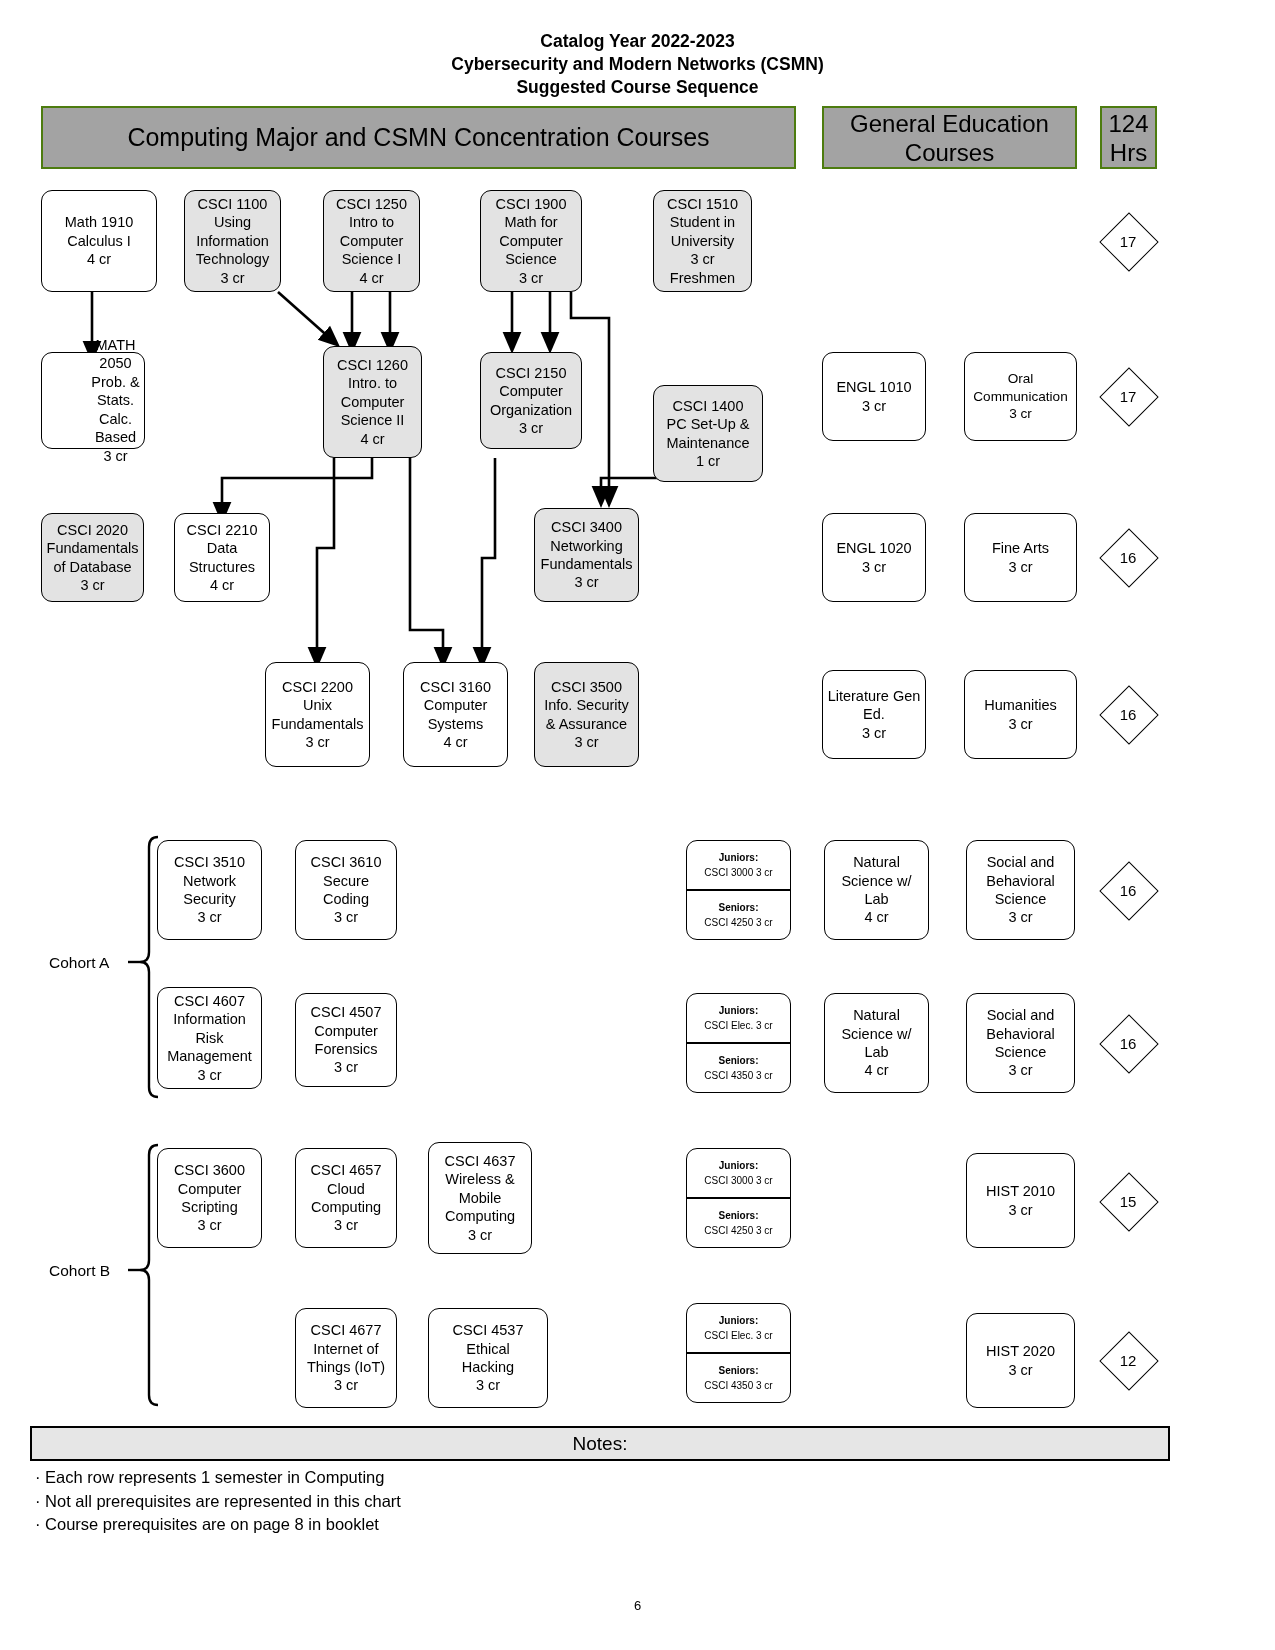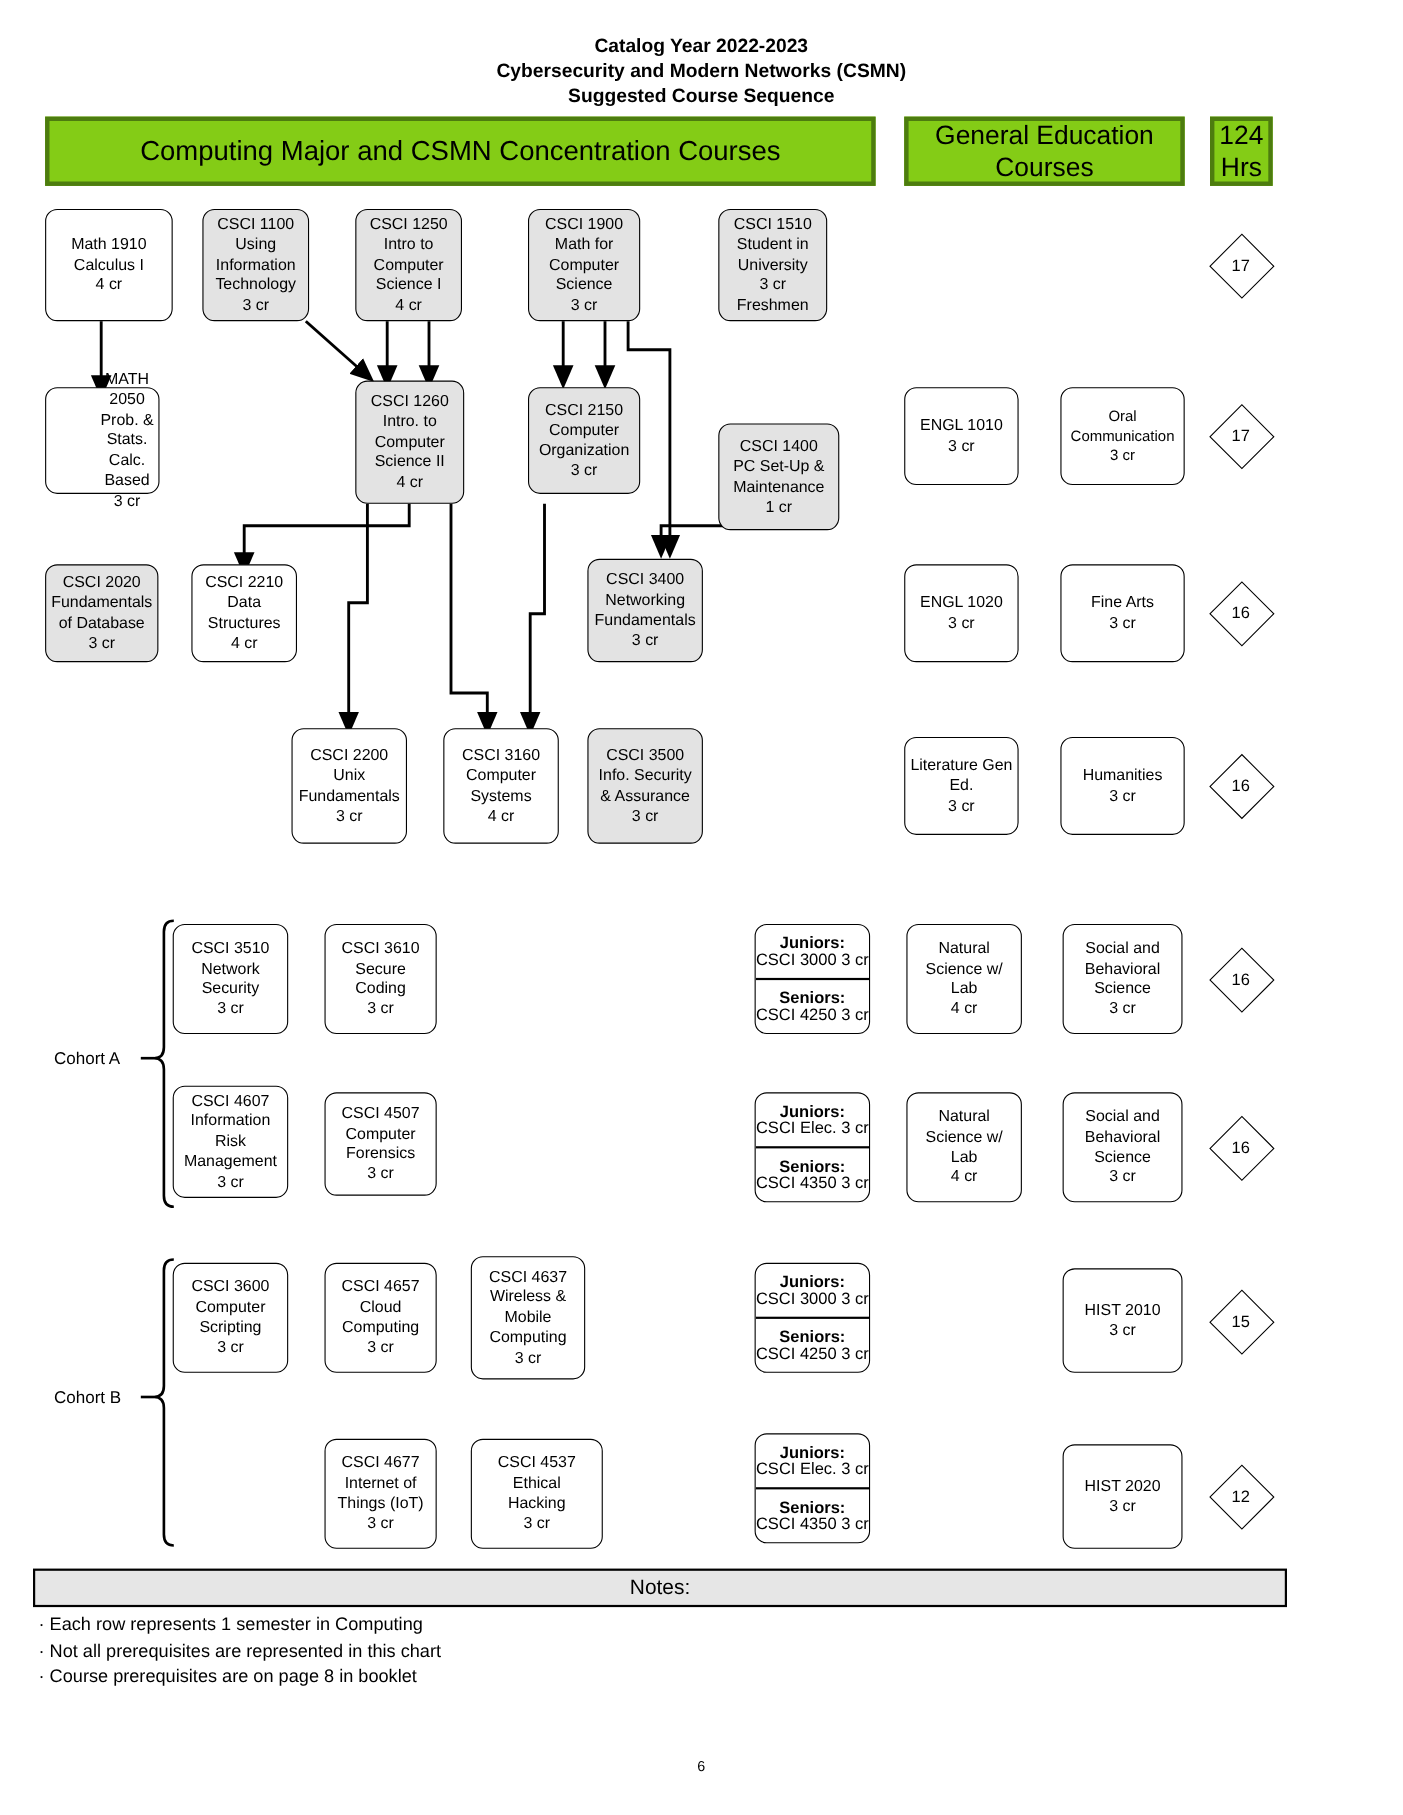--- a/index.html
+++ b/index.html
@@ -11,21 +11,21 @@
   #stage{position:absolute;left:0;top:0;width:1275px;height:1650px;}
 
   
   .title{
     position:absolute;left:0;width:1275px;text-align:center;
     font-weight:bold;font-size:17.5px;line-height:23px;
   }
 
   
   .hdrbar{
-    position:absolute;background:#84cc16;border:4px solid #4d7c0f;
+    position:absolute;background:#a3a3a3;border:2px solid #4d7c0f;
     display:flex;align-items:center;justify-content:center;text-align:center;
     font-size:25px;line-height:31px;box-sizing:border-box;
   }
   .hdrbar.small{font-size:24px;line-height:29px;}
 
   
   .box{
     position:absolute;box-sizing:border-box;
     border:1.8px solid #000;border-radius:11px;background:#fff;
     display:flex;align-items:center;justify-content:center;
@@ -37,21 +37,21 @@
 
   
   .splitbox{
     position:absolute;box-sizing:border-box;
     border:1.8px solid #000;border-radius:11px;background:#fff;
     display:flex;flex-direction:column;overflow:hidden;
   }
   .splitbox .half{
     flex:1;display:flex;flex-direction:column;
     align-items:center;justify-content:center;text-align:center;
-    font-size:15px;line-height:15.4px;
+    font-size:10px;line-height:15.4px;
   }
   .splitbox .half.top{border-bottom:2.6px solid #000;}
   .splitbox .lab{font-weight:bold;}
 
   
   .diamond{
     position:absolute;width:54px;height:54px;
   }
   .diamond .shape{
     position:absolute;left:7px;top:7px;width:40px;height:40px;

